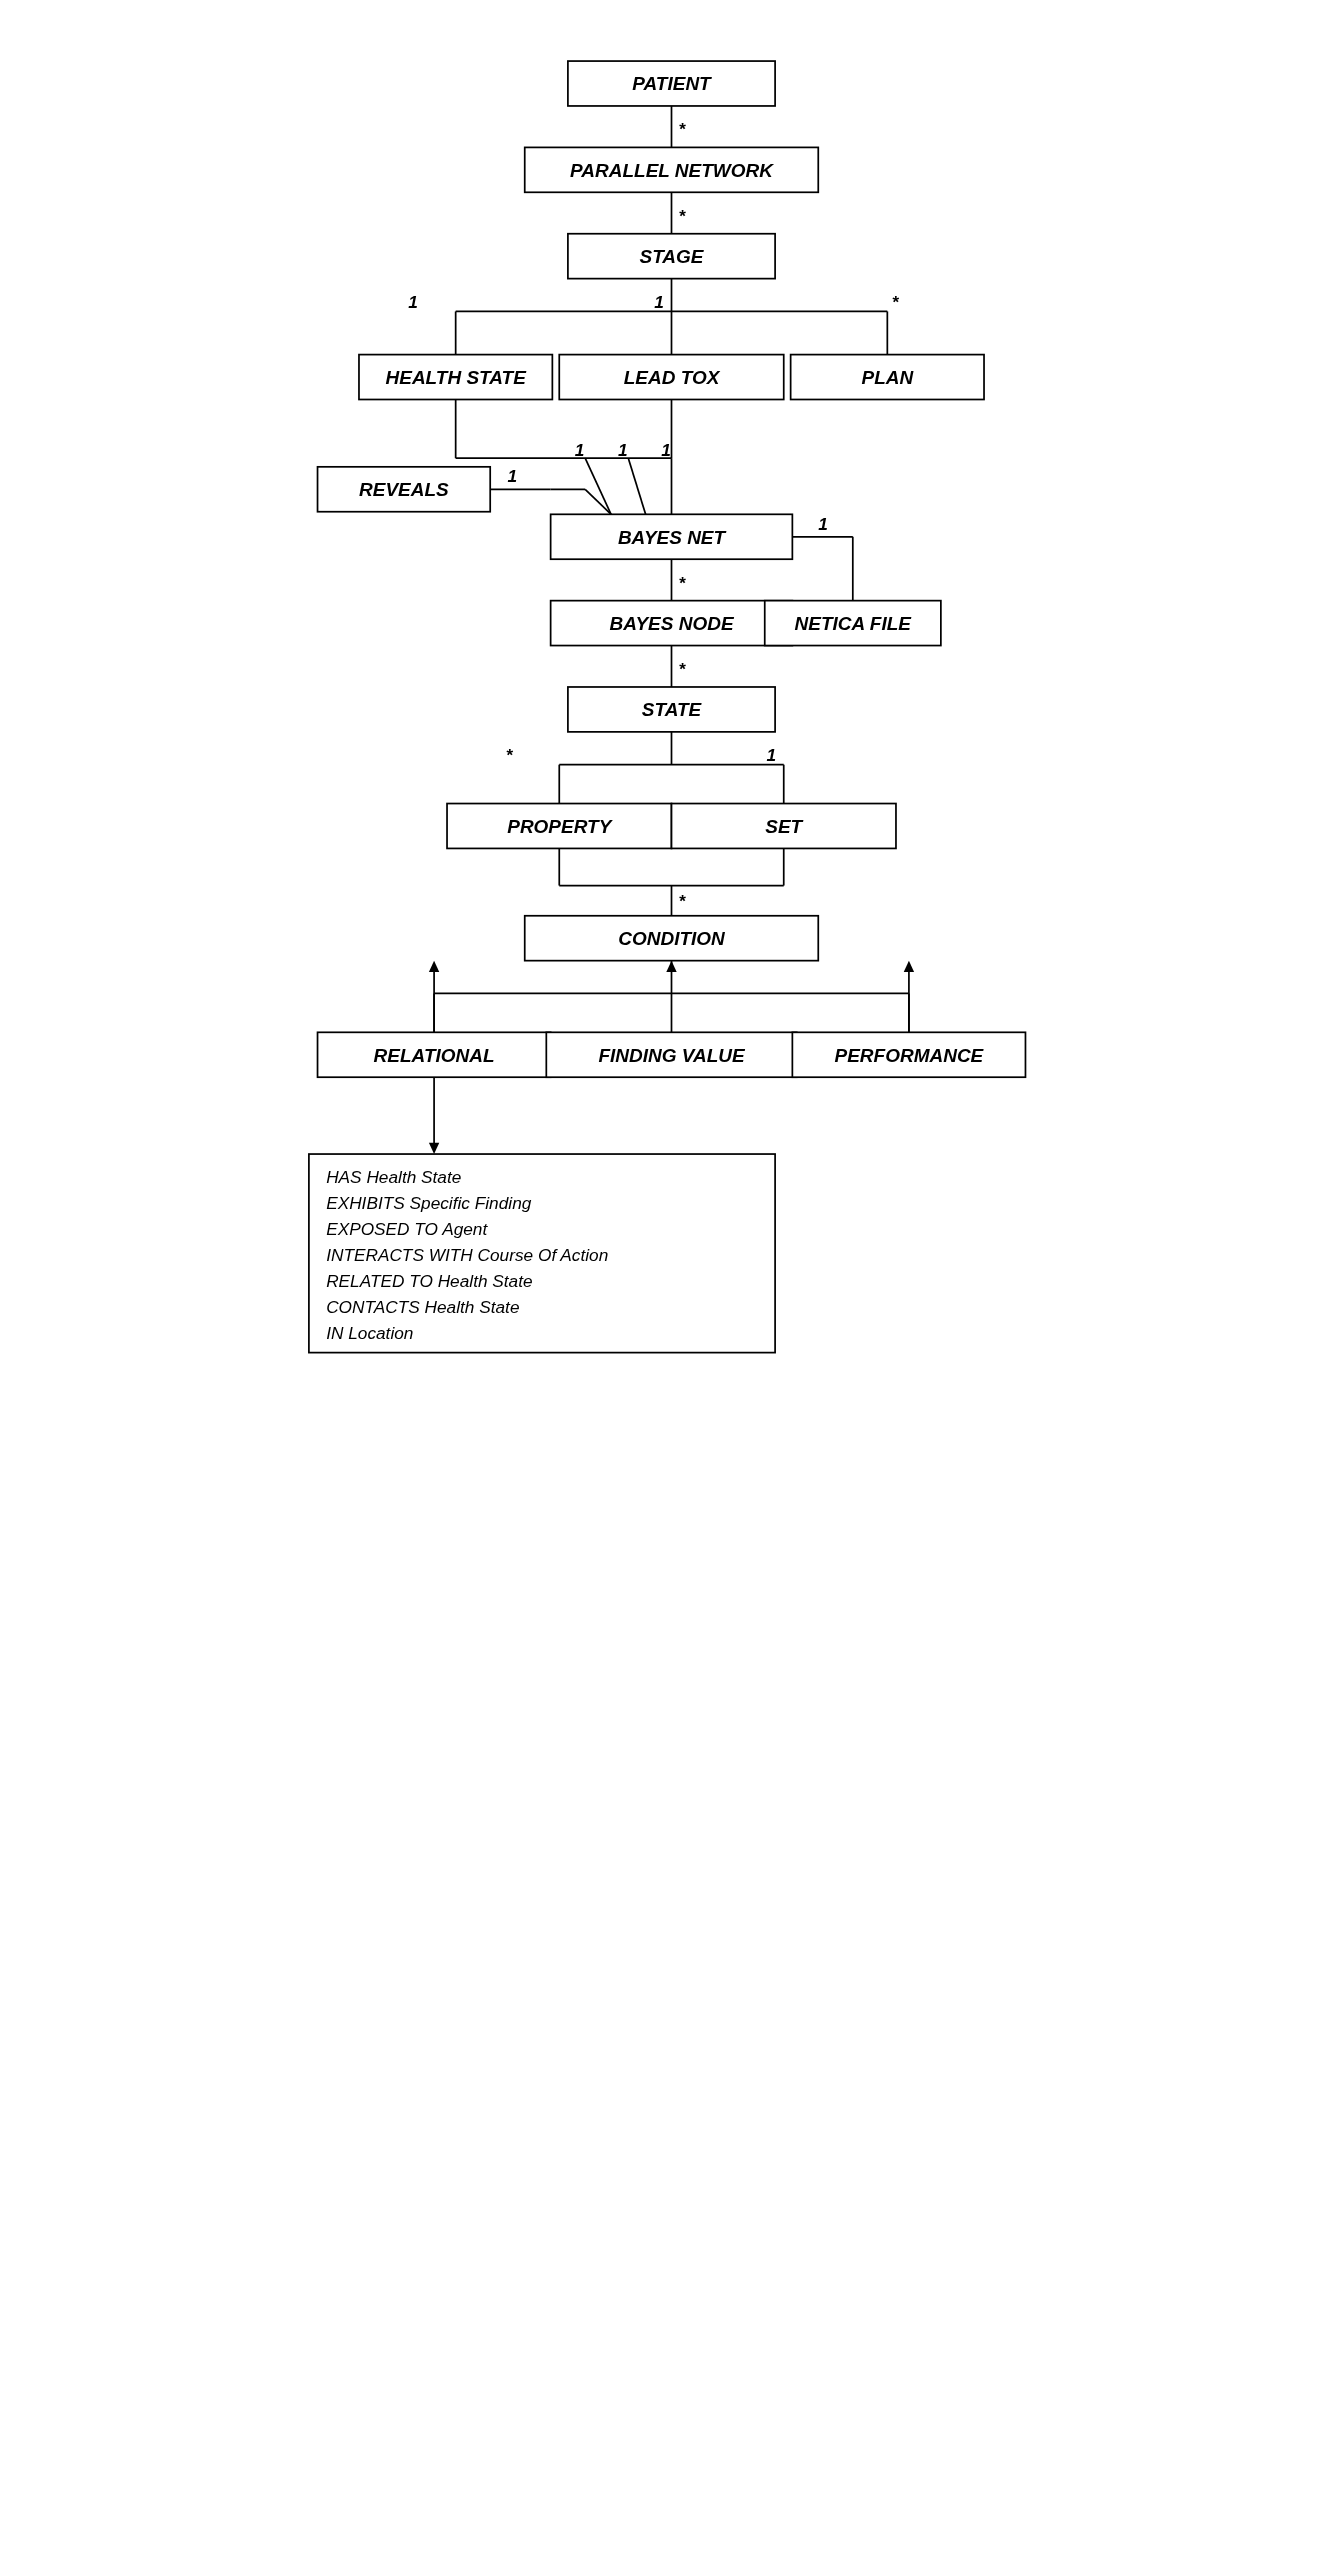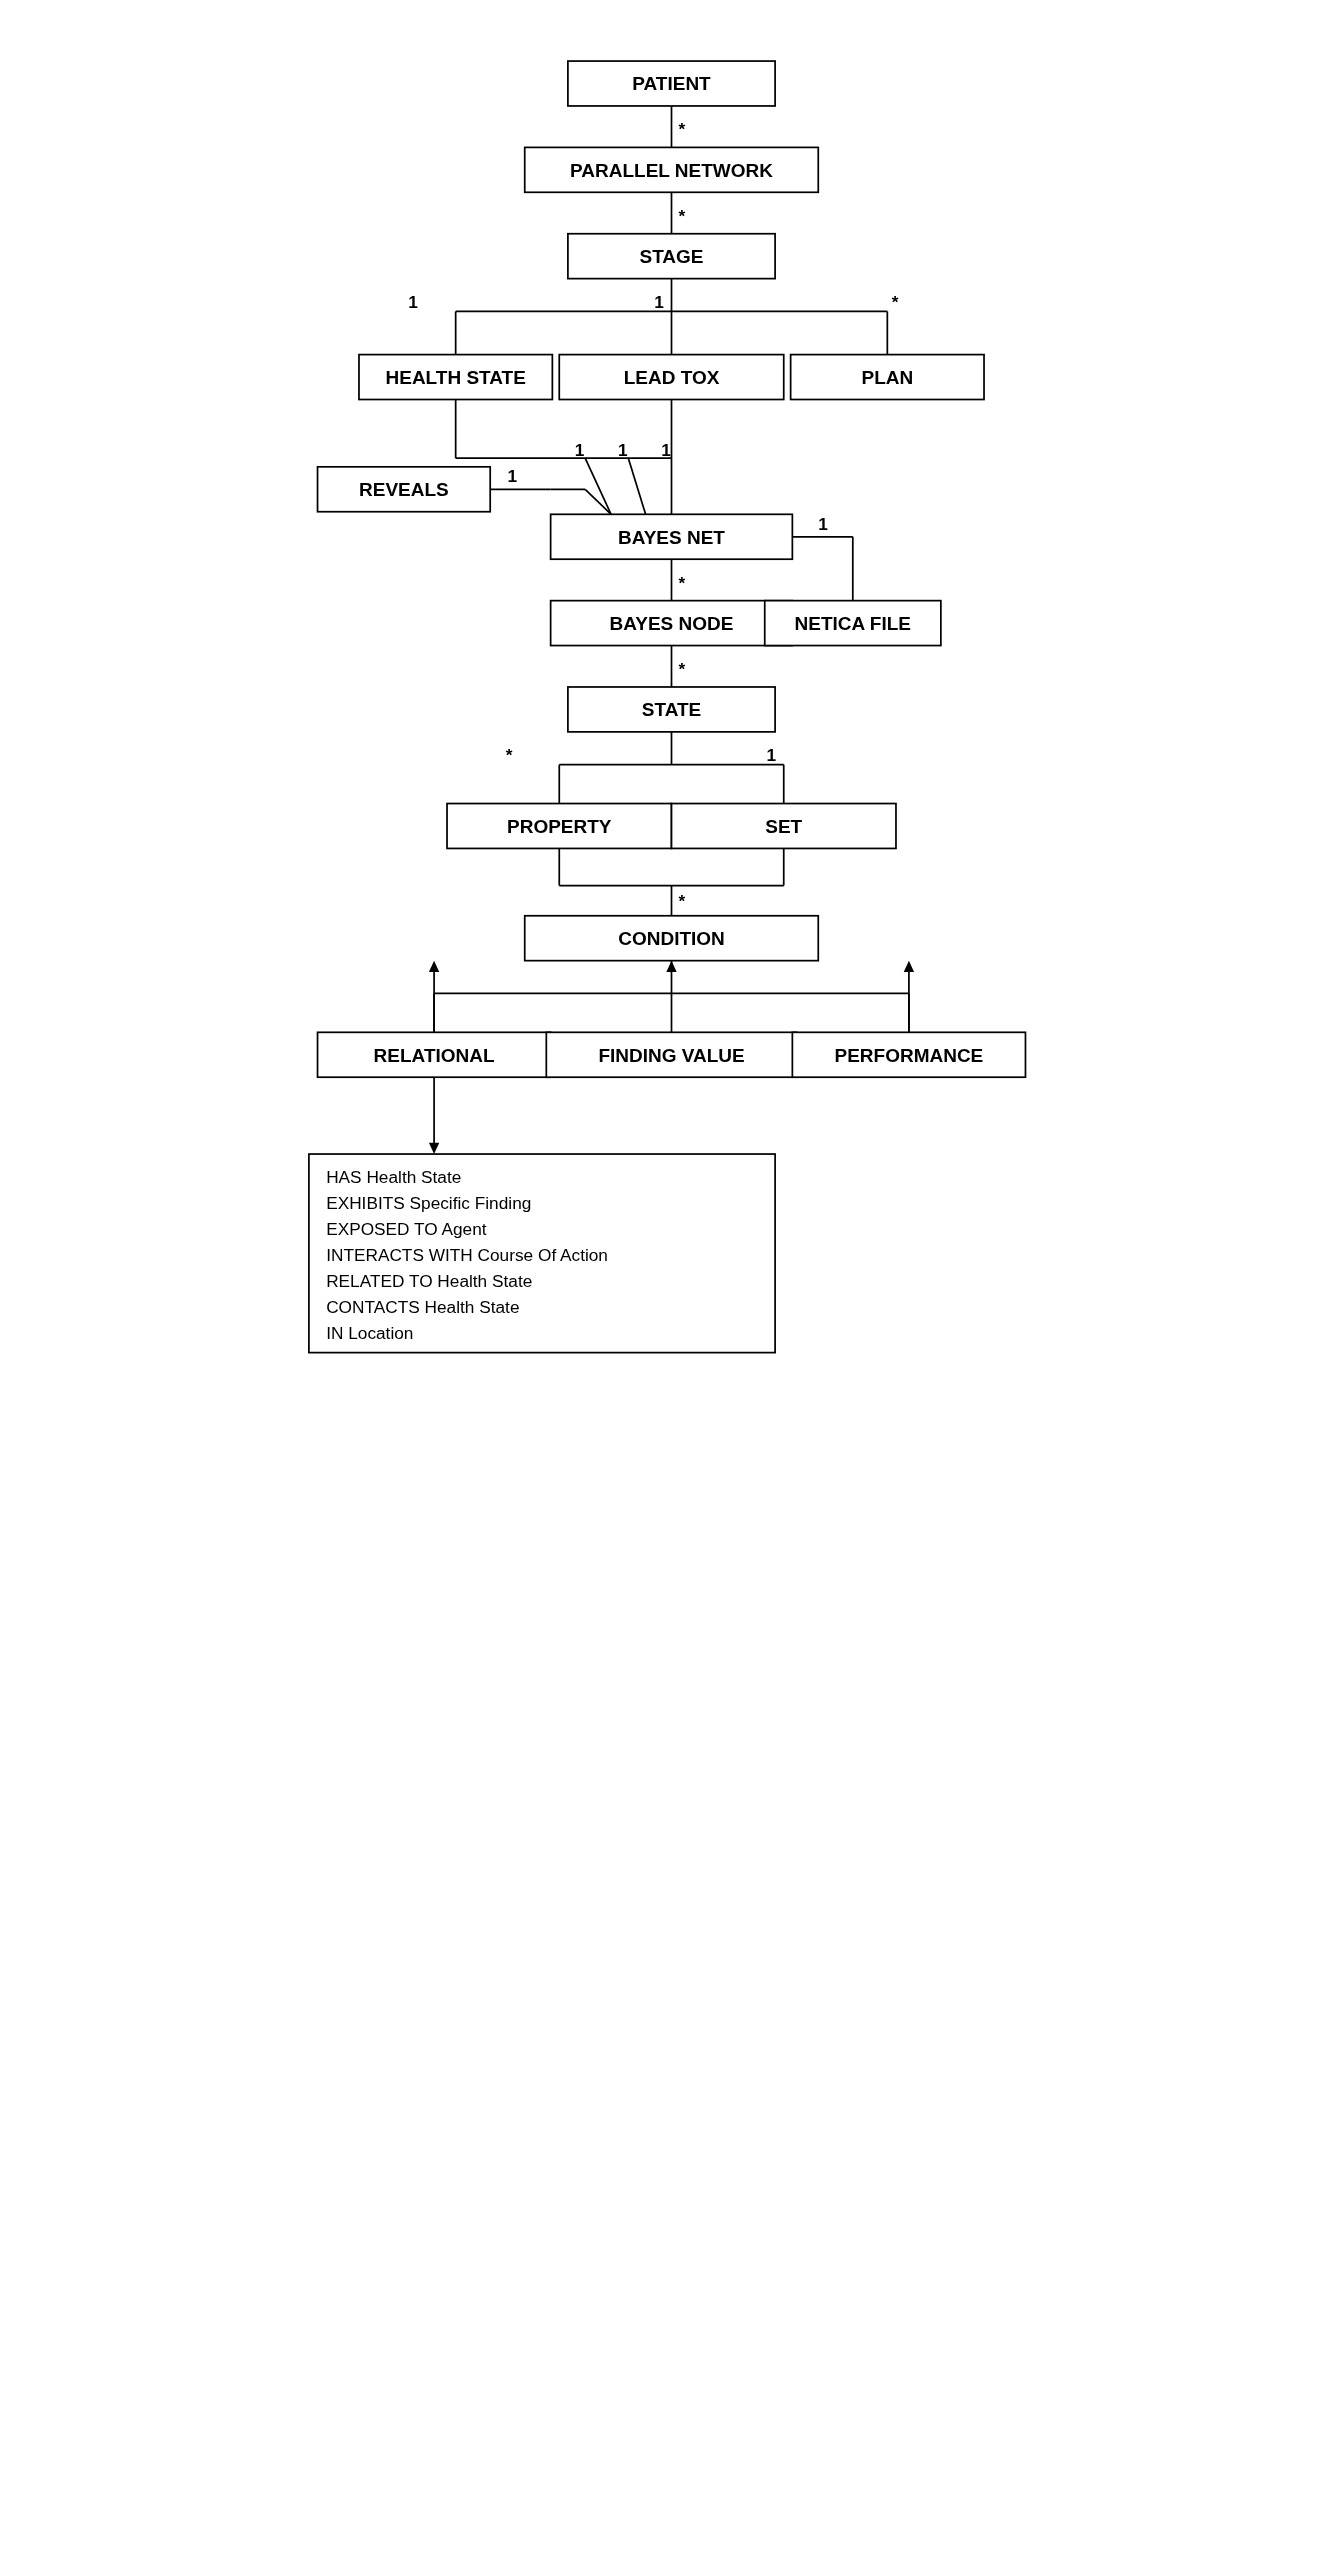--- a/index.html
+++ b/index.html
@@ -12,20 +12,21 @@
       justify-content: center;
       align-items: flex-start;
       padding: 35px 0;
     }
     .diagram-container {
       display: flex;
       flex-direction: column;
       align-items: flex-end;
       position: relative;
       width: 777px;
+      font-style: italic;
     }
     
     svg {
       overflow: visible;
     }
   </style>
 </head>
 <body>
 
 <div class="diagram-container">

